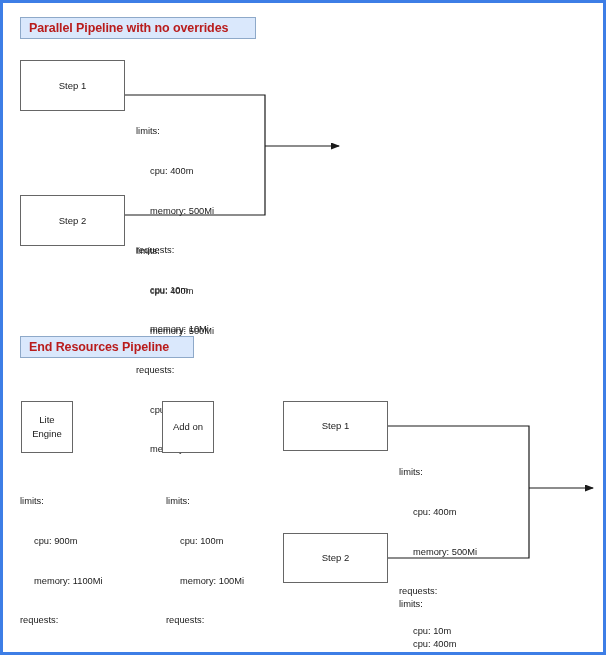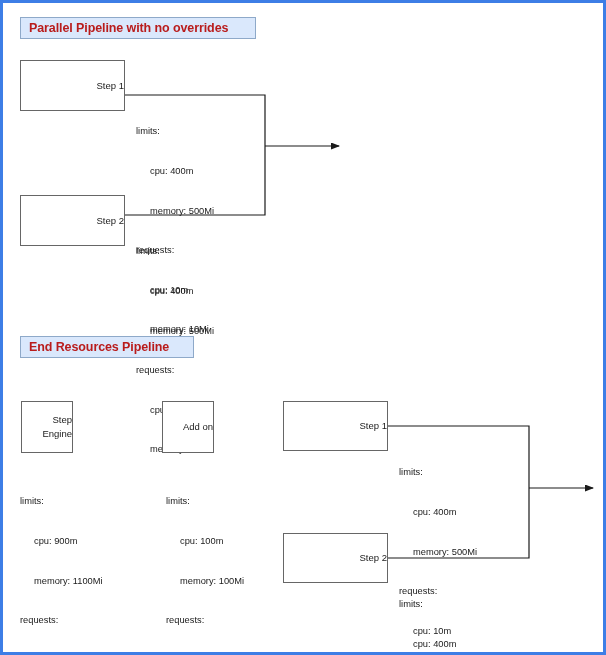--- a/index.html
+++ b/index.html
@@ -33,21 +33,21 @@
     color: #b91c1c;
     letter-spacing: -0.1px;
   }
   .node-box {
     position: absolute;
     background: #ffffff;
     border: 1px solid #666666;
     box-sizing: border-box;
     display: flex;
     flex-direction: column;
-    align-items: flex-end;
+    align-items: center;
     justify-content: center;
     font-size: 9.5px;
     color: #1a1a1a;
     line-height: 1.45;
     text-align: center;
   }
   .res-block {
     position: absolute;
     font-size: 9.3px;
     color: #1a1a1a;
@@ -107,21 +107,21 @@
     <span class="res-line">requests:</span>
     <span class="res-line indent">cpu: 10m</span>
     <span class="res-line indent">memory: 10Mi</span>
   </div>
 
   <div class="section-banner" style="left:17px; top:333px; width:174px; height:22px;">
     <span>End Resources Pipeline</span>
   </div>
 
   <div class="node-box" style="left:18px; top:398px; width:52px; height:52px;">
-    <span>Step</span>
+    <span>Lite</span>
     <span>Engine</span>
   </div>
 
   <div class="node-box" style="left:159px; top:398px; width:52px; height:52px;">
     <span>Add on</span>
   </div>
 
   <div class="node-box" style="left:280px; top:398px; width:105px; height:50px;">
     <span>Step 1</span>
   </div>

